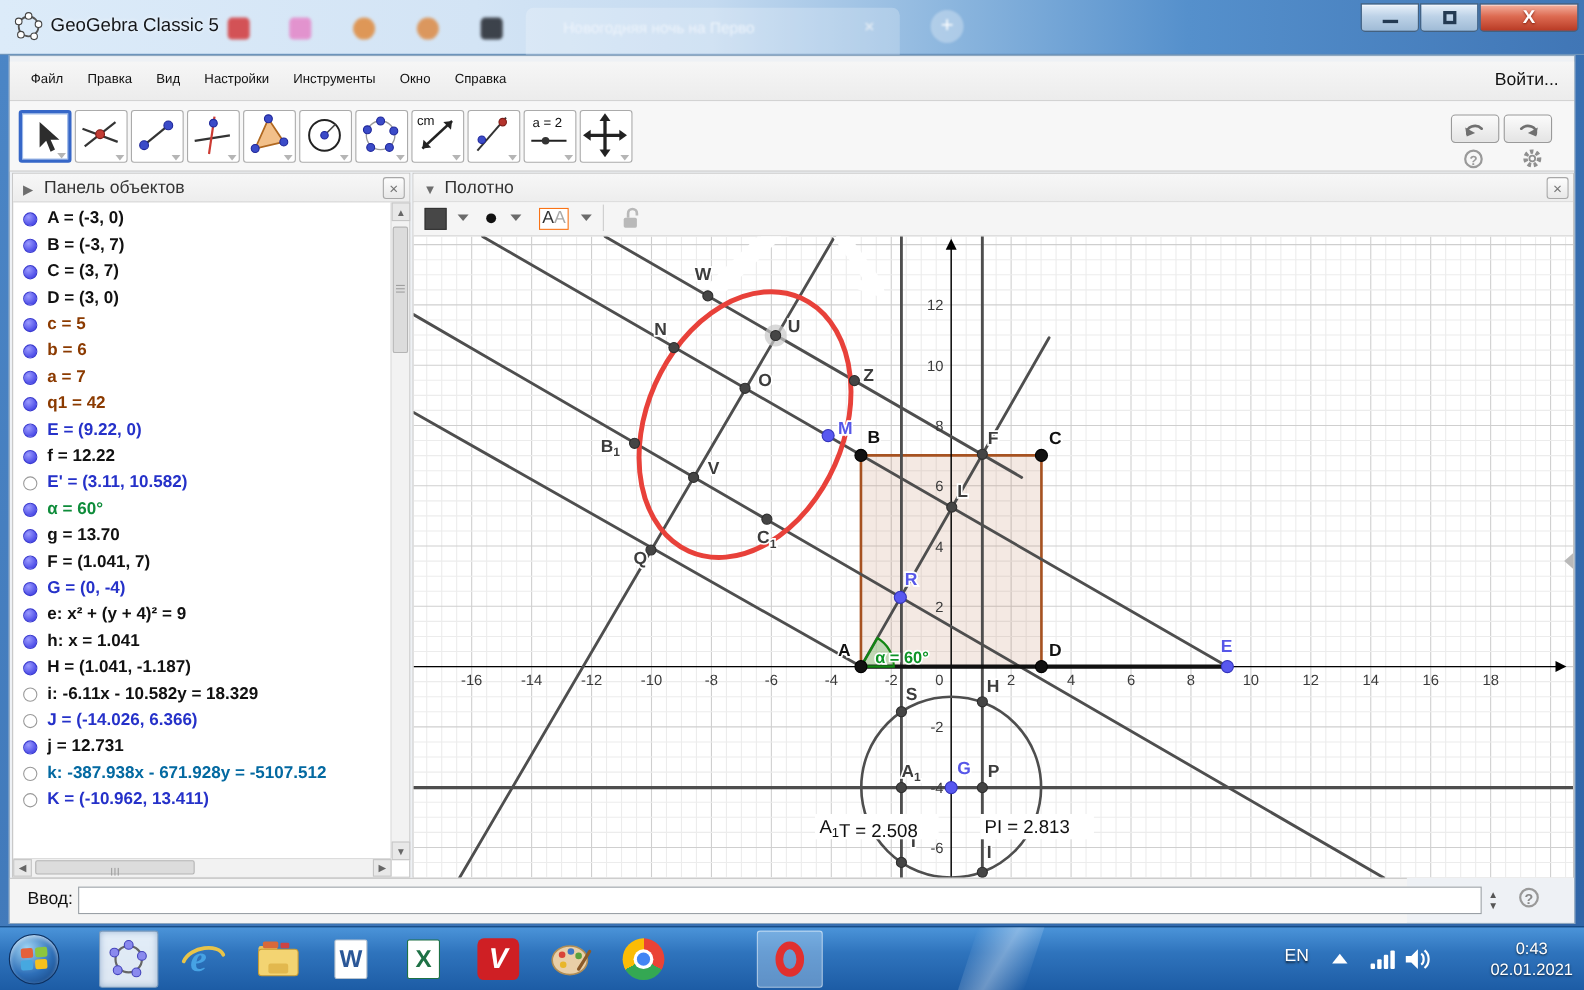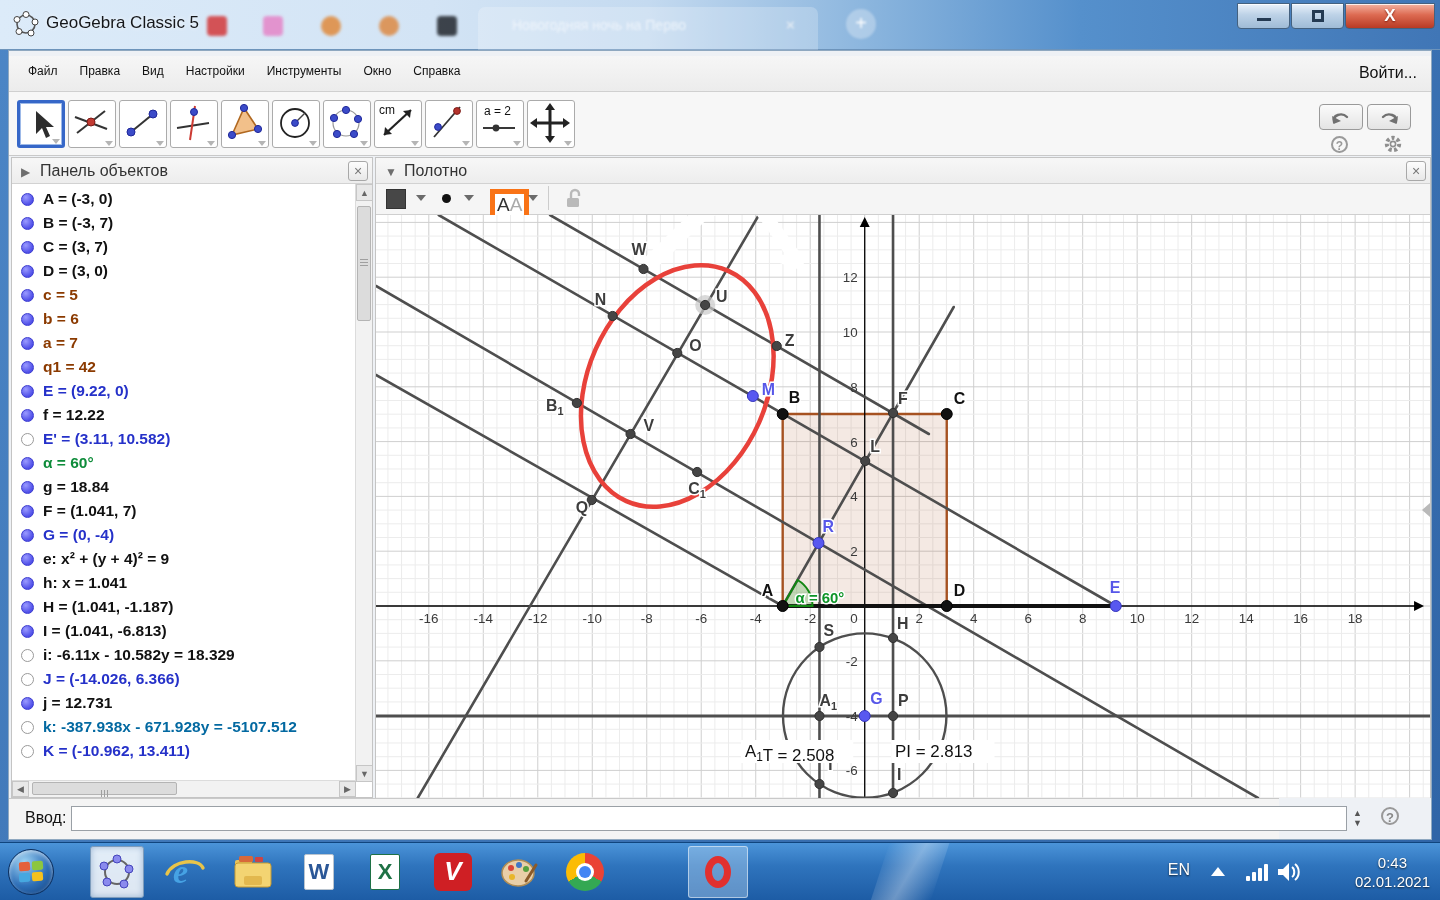--- a/index.html
+++ b/index.html
@@ -85,21 +85,21 @@
 
   
   #canvaspane { position:absolute; left:366px; top:106px; width:1056px; height:641px; background:#fff; border:1px solid #c4c4c4; }
   #stylebar { position:absolute; left:0; top:26px; width:1054px; height:31px; background:#f5f5f5; border-bottom:1px solid #cfcfcf; }
   .sb-item { position:absolute; top:5px; }
   .sb-dd { display:inline-block; width:0; height:0; border-left:5px solid transparent; border-right:5px solid transparent; border-top:6px solid #6b6b6b; margin-left:4px; vertical-align:middle; }
   #sb-color { left:10px; width:20px; height:20px; background:#474747; border:1px solid #333; display:inline-block; }
   #sb-colordd { left:36px; top:11px; }
   #sb-point { left:66px; top:10px; width:9px; height:9px; border-radius:50%; background:#111; }
   #sb-pointdd { left:84px; top:11px; }
-  #sb-aa { left:114px; top:5px; font-size:19px; color:#333; background:#fff; border:5px solid #f97316; padding:0 2px; }
+  #sb-aa { left:114px; top:5px; font-size:16px; color:#333; background:#fff; border:1px solid #f97316; padding:0 2px; }
   #sb-aa .dim { color:#aaa; }
   #sb-aadd { left:148px; top:11px; }
   #sb-sep { left:172px; top:2px; width:1px; height:24px; background:#cccccc; }
   #sb-lock { left:186px; top:3px; }
   #gsvg { position:absolute; left:0; top:57px; }
   #collapse-arrow { position:absolute; right:0px; top:345px; width:0; height:0;
     border-top:7px solid transparent; border-bottom:7px solid transparent; border-right:8px solid #b9b9b9; }
 
   
   #inputbar { position:absolute; left:0; top:747px; width:1270px; height:41px; background:#f4f4f4; border-top:1px solid #c9c9c9; }
@@ -311,45 +311,41 @@
           <div class="arow">
             <span class="marble hollow"></span>
             <span style="color: rgb(37, 49, 201);">E' = (3.11, 10.582)</span>
           </div>
           <div class="arow">
             <span class="marble filled"></span>
             <span style="color: rgb(14, 140, 58);">α = 60°</span>
           </div>
           <div class="arow">
             <span class="marble filled"></span>
-            <span style="color: rgb(17, 17, 17);">g = 18.84</span>
+            <span style="color: rgb(17, 17, 17);">g = 13.70</span>
           </div>
           <div class="arow">
             <span class="marble filled"></span>
             <span style="color: rgb(17, 17, 17);">F = (1.041, 7)</span>
           </div>
           <div class="arow">
             <span class="marble filled"></span>
             <span style="color: rgb(37, 49, 201);">G = (0, -4)</span>
           </div>
           <div class="arow">
             <span class="marble filled"></span>
             <span style="color: rgb(17, 17, 17);">e: x² + (y + 4)² = 9</span>
           </div>
           <div class="arow">
             <span class="marble filled"></span>
             <span style="color: rgb(17, 17, 17);">h: x = 1.041</span>
           </div>
           <div class="arow">
             <span class="marble filled"></span>
             <span style="color: rgb(17, 17, 17);">H = (1.041, -1.187)</span>
-          </div>
-          <div class="arow">
-            <span class="marble filled"></span>
-            <span style="color: rgb(17, 17, 17);">I = (1.041, -6.813)</span>
           </div>
           <div class="arow">
             <span class="marble hollow"></span>
             <span style="color: rgb(17, 17, 17);">i: -6.11x - 10.582y = 18.329</span>
           </div>
           <div class="arow">
             <span class="marble hollow"></span>
             <span style="color: rgb(37, 49, 201);">J = (-14.026, 6.366)</span>
           </div>
           <div class="arow">

